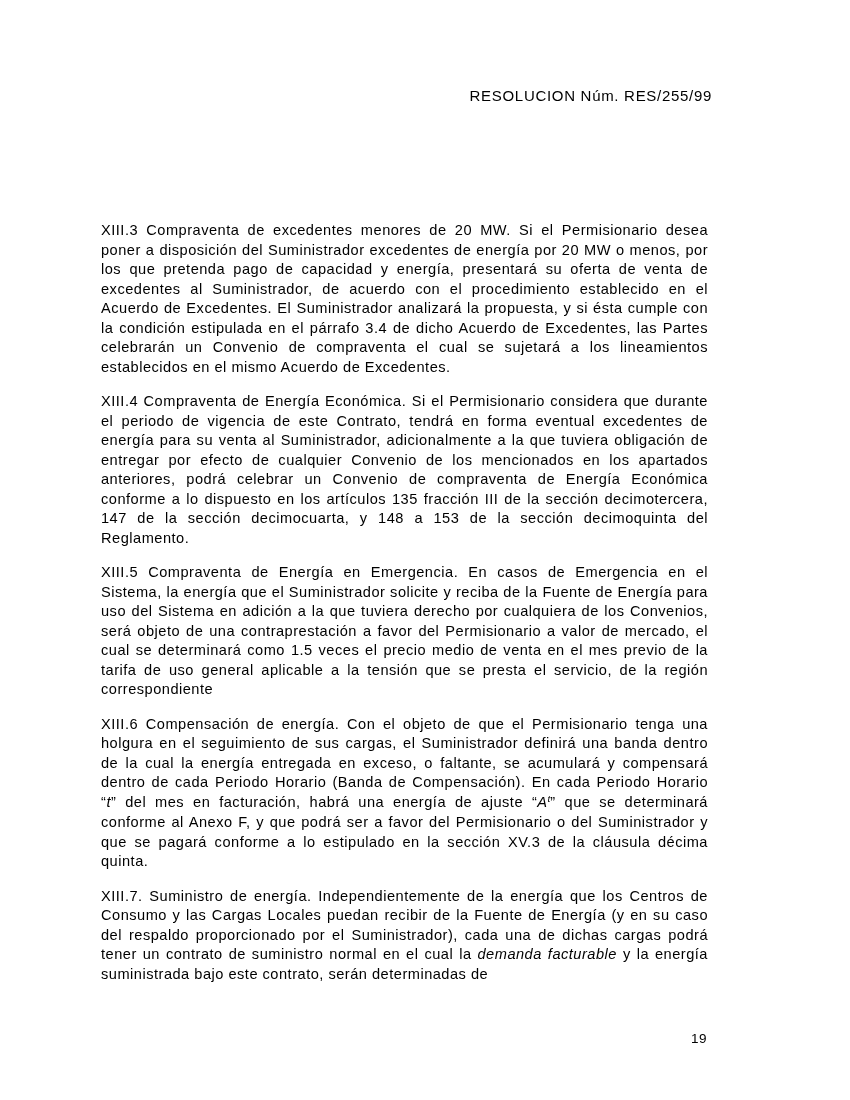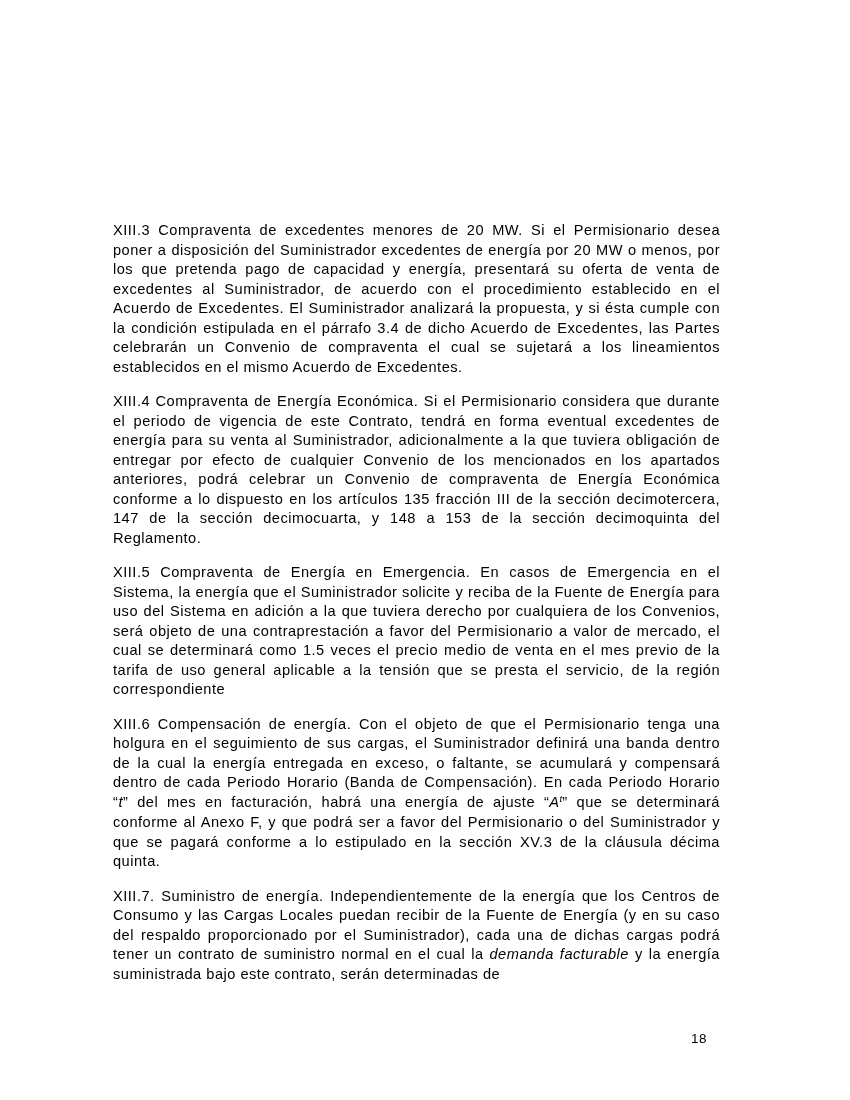--- a/index.html
+++ b/index.html
@@ -22,21 +22,21 @@
     top: 87px;
     left: 113px;
     width: 599px;
     text-align: right;
     font-size: 15px;
     letter-spacing: 0.7px;
     white-space: nowrap;
   }
   .doc-body {
     position: absolute;
-    left: 113px;
+    left: 101px;
     top: 221px;
     width: 607px;
     font-size: 14.6px;
     line-height: 19.5px;
     letter-spacing: 0.5px;
     text-align: justify;
   }
   .doc-body p {
     margin: 0 0 15px 0;
   }
@@ -56,24 +56,25 @@
     left: 691px;
     font-size: 13.5px;
     letter-spacing: 0.5px;
   }
 </style>
 </head>
 <body>
 
 <div class="page">
 
+  <div class="page-header">RESOLUCION Núm. RES/255/99</div>
 
   <div class="doc-body">
       <p><span class="seg-normal">XIII.3 Compraventa de excedentes menores de 20 MW. Si el Permisionario desea poner a disposición del Suministrador excedentes de energía por 20 MW o menos, por los que pretenda pago de capacidad y energía, presentará su oferta de venta de excedentes al Suministrador, de acuerdo con el procedimiento establecido en el Acuerdo de Excedentes. El Suministrador analizará la propuesta, y si ésta cumple con la condición estipulada en el párrafo 3.4 de dicho Acuerdo de Excedentes, las Partes celebrarán un Convenio de compraventa el cual se sujetará a los lineamientos establecidos en el mismo Acuerdo de Excedentes.</span></p>
       <p><span class="seg-normal">XIII.4 Compraventa de Energía Económica. Si el Permisionario considera que durante el periodo de vigencia de este Contrato, tendrá en forma eventual excedentes de energía para su venta al Suministrador, adicionalmente a la que tuviera obligación de entregar por efecto de cualquier Convenio de los mencionados en los apartados anteriores, podrá celebrar un Convenio de compraventa de Energía Económica conforme a lo dispuesto en los artículos 135 fracción III de la sección decimotercera, 147 de la sección decimocuarta, y 148 a 153 de la sección decimoquinta del Reglamento.</span></p>
       <p><span class="seg-normal">XIII.5 Compraventa de Energía en Emergencia. En casos de Emergencia en el Sistema, la energía que el Suministrador solicite y reciba de la Fuente de Energía para uso del Sistema en adición a la que tuviera derecho por cualquiera de los Convenios, será objeto de una contraprestación a favor del Permisionario a valor de mercado, el cual se determinará como 1.5 veces el precio medio de venta en el mes previo de la tarifa de uso general aplicable a la tensión que se presta el servicio, de la región correspondiente</span></p>
       <p><span class="seg-normal">XIII.6 Compensación de energía. Con el objeto de que el Permisionario tenga una holgura en el seguimiento de sus cargas, el Suministrador definirá una banda dentro de la cual la energía entregada en exceso, o faltante, se acumulará y compensará dentro de cada Periodo Horario (Banda de Compensación). En cada Periodo Horario “</span><span class="seg-italic">t</span><span class="seg-normal">” del mes en facturación, habrá una energía de ajuste “</span><span class="seg-italic">A</span><span class="seg-sup-italic">t</span><span class="seg-normal">” que se determinará conforme al Anexo F, y que podrá ser a favor del Permisionario o del Suministrador y que se pagará conforme a lo estipulado en la sección XV.3 de la cláusula décima quinta.</span></p>
       <p><span class="seg-normal">XIII.7. Suministro de energía. Independientemente de la energía que los Centros de Consumo y las Cargas Locales puedan recibir de la Fuente de Energía (y en su caso del respaldo proporcionado por el Suministrador), cada una de dichas cargas podrá tener un contrato de suministro normal en el cual la </span><span class="seg-italic">demanda facturable</span><span class="seg-normal"> y la energía suministrada bajo este contrato, serán determinadas de</span></p>
     </div>
 
-  <div class="page-number">18</div>
+  <div class="page-number">19</div>
 
 </div>
 
 </body></html>

